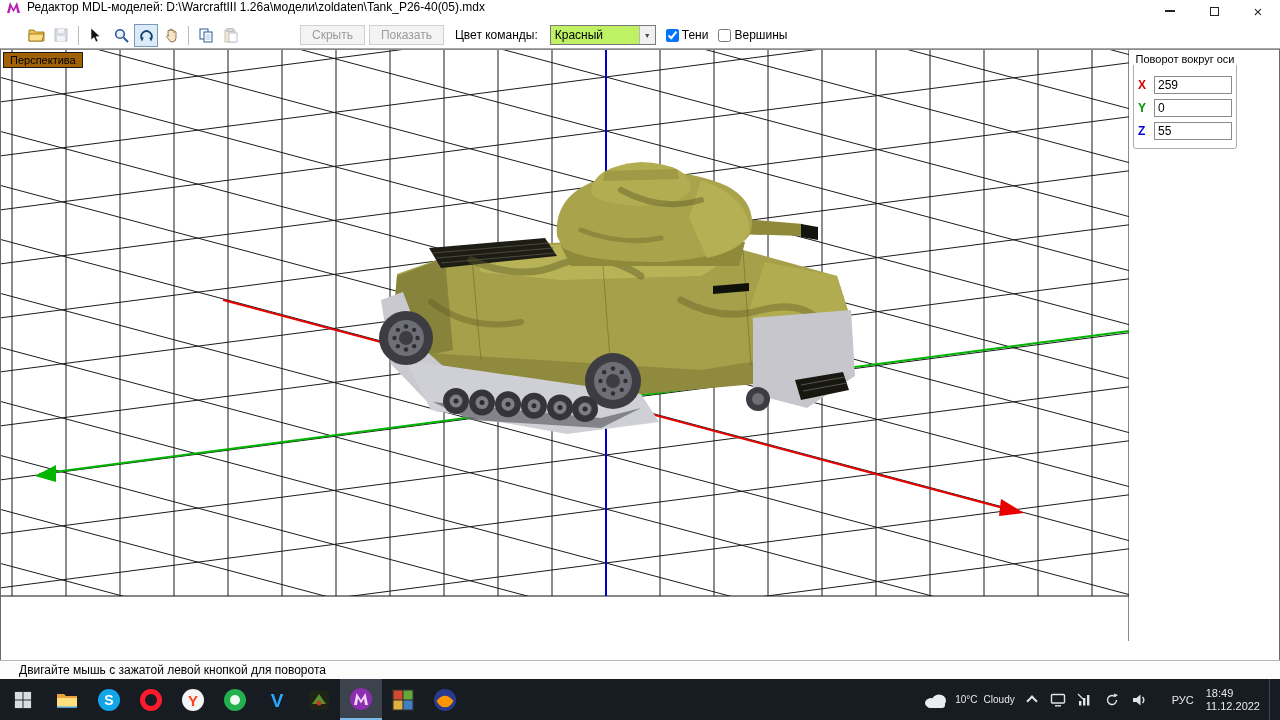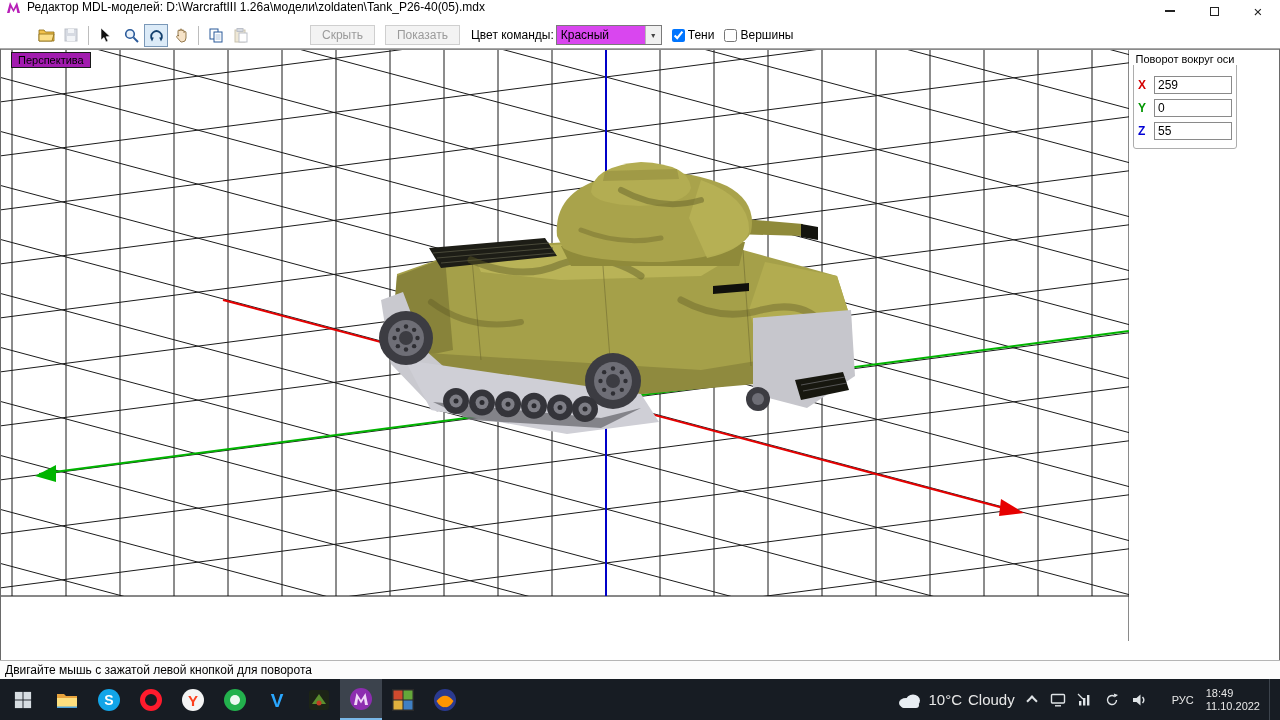--- a/index.html
+++ b/index.html
@@ -16,66 +16,66 @@
   .glyph-min{width:10px;height:2px;background:#222;display:block;}
   .glyph-max{width:9px;height:9px;border:1px solid #222;display:block;}
   .glyph-close{font-size:15px;line-height:15px;color:#222;}
 
   
   .menubar{height:19px;display:flex;align-items:center;background:#fff;padding-left:4px;}
   .menu-item{padding:2px 8px;white-space:nowrap;}
 
   
   .toolbar{height:27px;display:flex;align-items:center;background:#fff;border-bottom:1px solid #a8a8a8;
-    padding-left:34px;gap:1px;}
+    padding-left:24px;gap:1px;}
   .tb-btn{width:24px;height:23px;border:1px solid transparent;background:transparent;display:flex;
     align-items:center;justify-content:center;padding:0;}
   .tb-btn.pressed{border:1px solid #7a98b8;background:#dcebf8;}
   .tb-btn.disabled{opacity:.4;}
   .tb-sep{width:1px;height:19px;background:#bdbdbd;margin:0 4px;}
   .push-btn{height:20px;padding:0 11px;background:#f3f3f3;border:1px solid #cfcfcf;color:#9b9b9b;
-    font-size:12px;font-family:"Liberation Sans",sans-serif;margin-left:9px;}
+    font-size:12px;font-family:"Liberation Sans",sans-serif;margin-left:3px;}
   .push-btn.first{margin-left:56px;}
-  .tb-label{margin-left:10px;margin-right:1px;white-space:nowrap;}
-  .combo{width:106px;height:20px;border:1px solid #7a7a7a;background:#d946ef;display:flex;align-items:center;}
+  .tb-label{margin-left:10px;margin-right:11px;white-space:nowrap;}
+  .combo{width:106px;height:20px;border:1px solid #7a7a7a;background:#bef264;display:flex;align-items:center;}
   .combo-text{flex:1;padding-left:4px;white-space:nowrap;overflow:hidden;}
   .combo-arrow{width:16px;height:18px;border-left:1px solid #b8b8b8;background:#f0f0f0;display:flex;
     align-items:center;justify-content:center;font-size:7px;color:#444;}
   .check{display:flex;align-items:center;gap:3px;margin-left:9px;white-space:nowrap;}
   .check input{width:13px;height:13px;}
 
   
   .main{flex:1;display:flex;background:#fff;border-left:1px solid #6a6a6a;border-right:1px solid #6a6a6a;}
   .viewport{position:relative;width:1128px;height:592px;background:#fff;border-right:1px solid #8a8a8a;
     border-top:1px solid #8a8a8a;}
-  .view-label{position:absolute;top:2px;left:2px;border:1px solid #1a1a1a;background:#a21caf;
-    padding:1px 6px;font-size:11px;z-index:5;margin-left:8px;}
+  .view-label{position:absolute;top:2px;left:2px;border:1px solid #1a1a1a;background:#a16207;
+    padding:1px 6px;font-size:11px;z-index:5;}
   .sidepanel{flex:1;background:#fff;border-top:1px solid #8a8a8a;}
   .groupbox{position:relative;width:104px;margin:10px 0 0 4px;border:1px solid #adadad;
     border-radius:3px;padding:10px 4px 8px;}
   .groupbox-title{position:absolute;top:-8px;left:50%;transform:translateX(-50%);background:#fff;
     padding:0 3px;font-size:11px;white-space:nowrap;}
   .axis-row{display:flex;align-items:center;gap:5px;margin-top:5px;}
   .axis-row:first-of-type{margin-top:2px;}
   .axis-label{width:11px;font-weight:bold;font-size:12px;}
   .axis-label.x{color:#d40000;}.axis-label.y{color:#009600;}.axis-label.z{color:#0000d4;}
   .axis-input{flex:1;min-width:0;height:18px;border:1px solid #8a8a8a;padding:0 3px;font-size:12px;
     font-family:"Liberation Sans",sans-serif;}
 
   
   .statusbar{height:19px;background:#fcfcfc;border-top:1px solid #b5b5b5;display:flex;
-    align-items:center;padding-left:5px;font-size:12px;}
+    align-items:center;padding-left:19px;font-size:12px;}
 
   
   .taskbar{height:41px;background:#171c23;display:flex;align-items:stretch;color:#e8e8e8;}
   .tb-cell{width:42px;display:flex;align-items:center;justify-content:center;}
   .tb-cell.start{width:46px;}
   .tb-cell.active{background:#3c434d;border-bottom:2px solid #7ab8e8;}
   .tray{margin-left:auto;display:flex;align-items:center;gap:9px;padding-right:6px;}
-  .weather{display:flex;align-items:center;gap:6px;font-size:15px;white-space:nowrap;}
+  .weather{display:flex;align-items:center;gap:6px;font-size:10px;white-space:nowrap;}
   .chev{width:8px;height:8px;border-left:2px solid #dfe3e6;border-top:2px solid #dfe3e6;
     transform:rotate(45deg);margin:3px 4px 0 4px;}
   .tray-ico{display:flex;align-items:center;justify-content:center;width:18px;height:18px;}
   .lang{font-size:11px;padding:0 3px;margin-left:12px;}
   .clock{font-size:11px;line-height:13px;white-space:nowrap;}
   .show-desktop{width:5px;border-left:1px solid #3c434c;height:100%;}
 </style>
 </head>
 <body>
 
@@ -462,18 +462,18 @@
       </div>
       <div class="tray-ico">
         <svg width="16" height="16">
             <polygon points="2,6 5.5,6 9.5,2.5 9.5,13.5 5.5,10 2,10" fill="#dfe3e6"></polygon>
             <path d="M11.5 5 a4.5 4.5 0 0 1 0 6" fill="none" stroke="#dfe3e6" stroke-width="1.4"></path>
           </svg>
       </div>
       <span class="lang">РУС</span>
       <div class="clock">
         <div>18:49</div>
-        <div>11.10.2022</div>
+        <div>11.12.2022</div>
       </div>
       <div class="show-desktop"></div>
     </div>
   </div>
 </div>
 
 </body></html>

